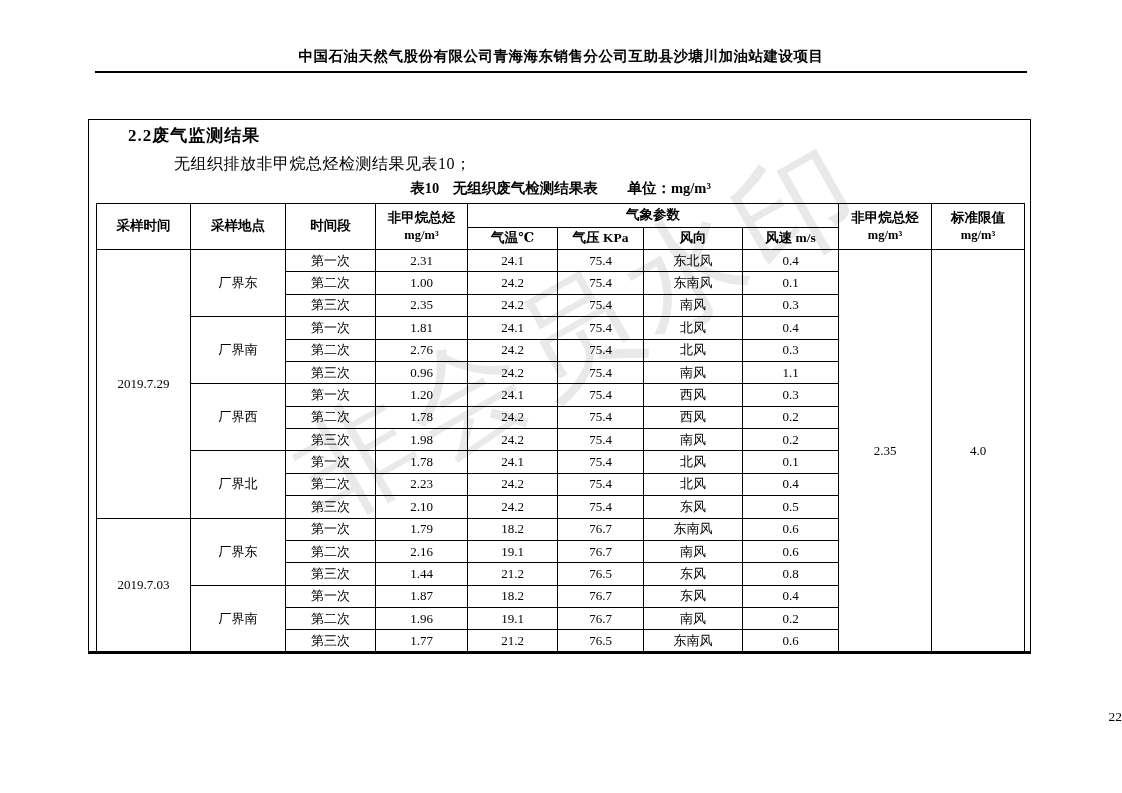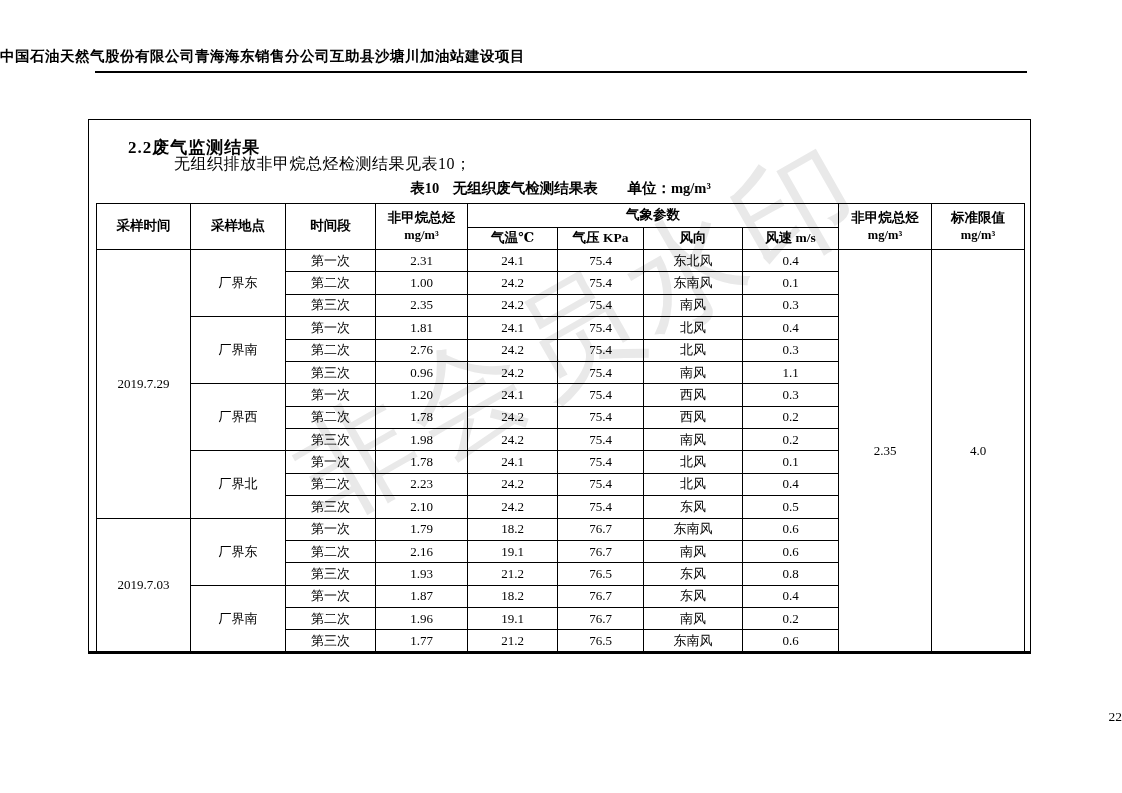--- a/index.html
+++ b/index.html
@@ -7,21 +7,21 @@
     position:relative;
     width:1122px;height:793px;
     background:#ffffff;
     color:#000;
     font-family:"Liberation Serif","DejaVu Serif",serif;
     overflow:hidden;
   }
   
   .doc-header{
     position:absolute;top:47px;left:0;width:100%;
-    font-size:14.5px;font-weight:bold;
+    text-align:center;font-size:14.5px;font-weight:bold;
     letter-spacing:.5px;
   }
   .header-rule{
     position:absolute;top:71px;left:95px;width:932px;height:2px;
     background:#000;
   }
   
   .watermark{
     position:absolute;left:305px;top:428px;
     font-family:"Liberation Sans","DejaVu Sans",sans-serif;
@@ -31,21 +31,21 @@
     user-select:none;
   }
   
   .outer-box{
     position:absolute;left:88px;top:119px;width:941px;height:531px;
     border:1px solid #000;border-bottom:3px solid #000;
     background:transparent;
   }
   .section-heading{
     position:absolute;left:128px;top:124px;
-    font-size:17px;font-weight:bold;letter-spacing:1px;margin-top:12px;
+    font-size:17px;font-weight:bold;letter-spacing:1px;
   }
   .section-intro{
     position:absolute;left:126px;top:154px;
     font-size:16px;letter-spacing:.5px;margin-left:48px;
   }
   .table-caption{
     position:absolute;left:96px;top:179px;width:929px;
     text-align:center;font-size:14.5px;font-weight:bold;
   }
   .table-caption .cap-label{margin-right:10px;}
@@ -253,21 +253,21 @@
         <tr class="data-row">
           <td>第二次</td>
           <td>2.16</td>
           <td>19.1</td>
           <td>76.7</td>
           <td>南风</td>
           <td>0.6</td>
         </tr>
         <tr class="data-row">
           <td>第三次</td>
-          <td>1.93</td>
+          <td>1.44</td>
           <td>21.2</td>
           <td>76.5</td>
           <td>东风</td>
           <td>0.8</td>
         </tr>
         <tr class="data-row">
           <td rowspan="3">厂界南</td>
           <td>第一次</td>
           <td>1.87</td>
           <td>18.2</td>

